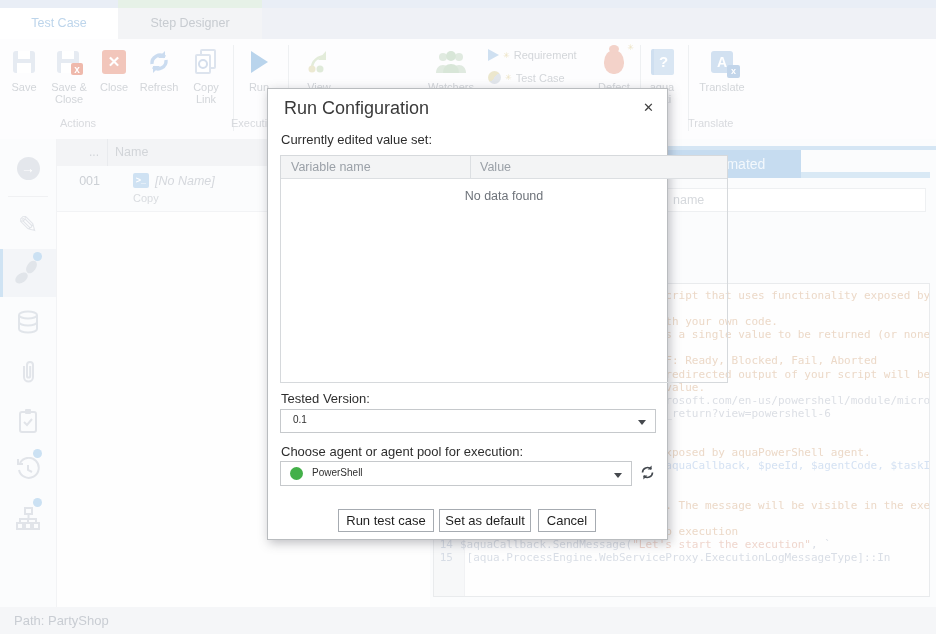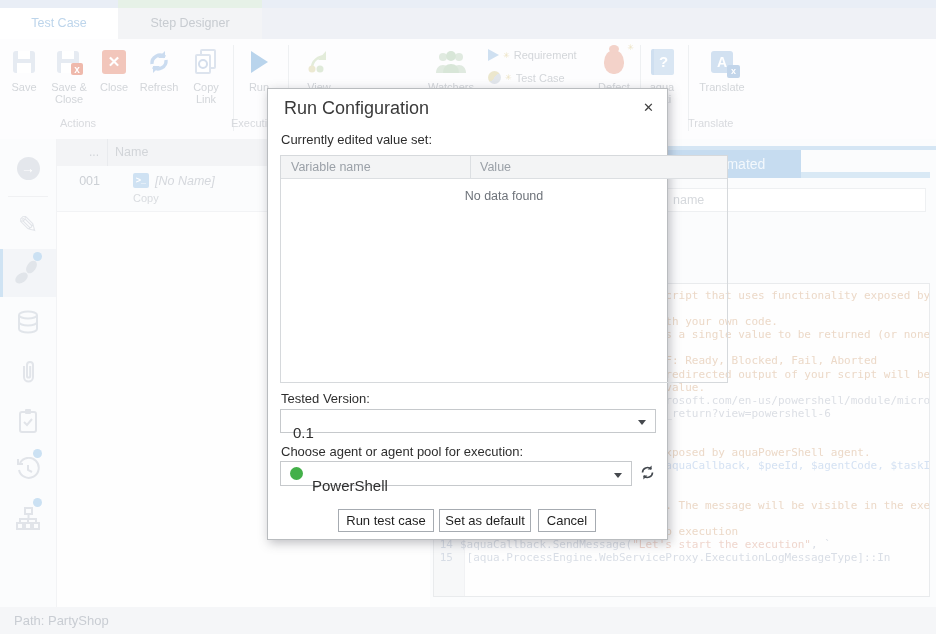--- a/index.html
+++ b/index.html
@@ -80,21 +80,21 @@
   .dialog{left:267px;top:88px;width:401px;height:452px;background:#fff;border:1px solid #b9bcbf;box-sizing:border-box;box-shadow:2px 3px 10px rgba(70,70,80,.35);}
   .d-title{position:absolute;left:16px;top:9px;font-size:18px;color:#3a3a3a;}
   .d-close{position:absolute;right:13px;top:11px;font-size:13px;color:#414141;cursor:pointer;}
   .d-label{position:absolute;left:13px;font-size:13px;color:#2e2e2e;}
   .d-table{position:absolute;left:12px;top:66px;width:448px;height:228px;border:1px solid #d6d9dc;box-sizing:border-box;}
   .d-thead{position:absolute;left:0;top:0;width:100%;height:23px;background:#f3f4f5;border-bottom:1px solid #dcdfe2;box-sizing:border-box;}
   .d-th{position:absolute;top:0;font-size:12.5px;color:#9ba1a8;line-height:23px;}
   .d-thsep{position:absolute;left:189px;top:0;width:1px;height:23px;background:#dcdfe2;}
   .d-empty{position:absolute;left:0;top:33px;width:100%;text-align:center;font-size:12.5px;color:#6e737a;}
   .d-select{position:absolute;left:12px;height:24px;background:#fff;border:1px solid #c6c9cc;box-sizing:border-box;}
-  .d-select .val{position:absolute;left:12px;top:4px;font-size:15px;color:#2f2f2f;margin-top:10px;}
+  .d-select .val{position:absolute;left:12px;top:4px;font-size:10px;color:#2f2f2f;}
   .caret{position:absolute;right:9px;top:10px;width:0;height:0;border-left:4px solid transparent;border-right:4px solid transparent;border-top:5px solid #45494e;}
   .agent-dot{position:absolute;left:9px;top:5px;width:13px;height:13px;border-radius:50%;background:#43b049;}
   .d-btn{position:absolute;top:420px;height:23px;background:#fff;border:1px solid #a6abb1;box-sizing:border-box;font-size:13px;color:#1f1f1f;text-align:center;line-height:21px;cursor:pointer;}
   svg{display:block;}
 </style>
 </head>
 <body>
 
 <div id="app">
 

